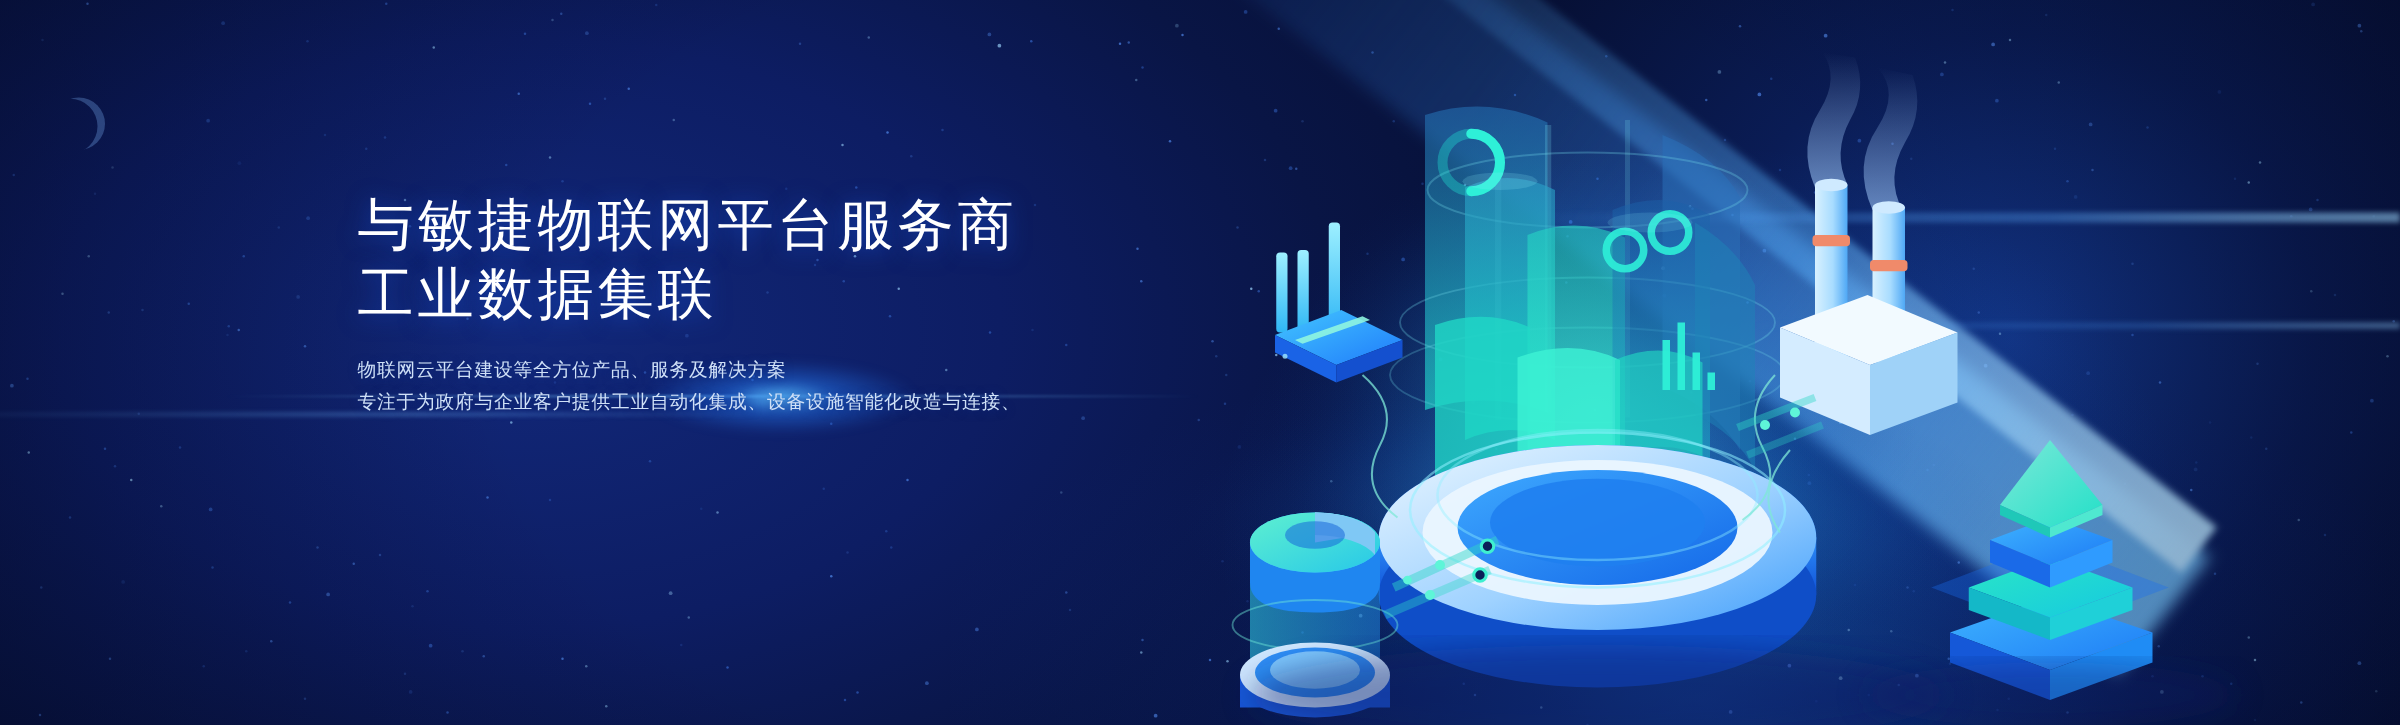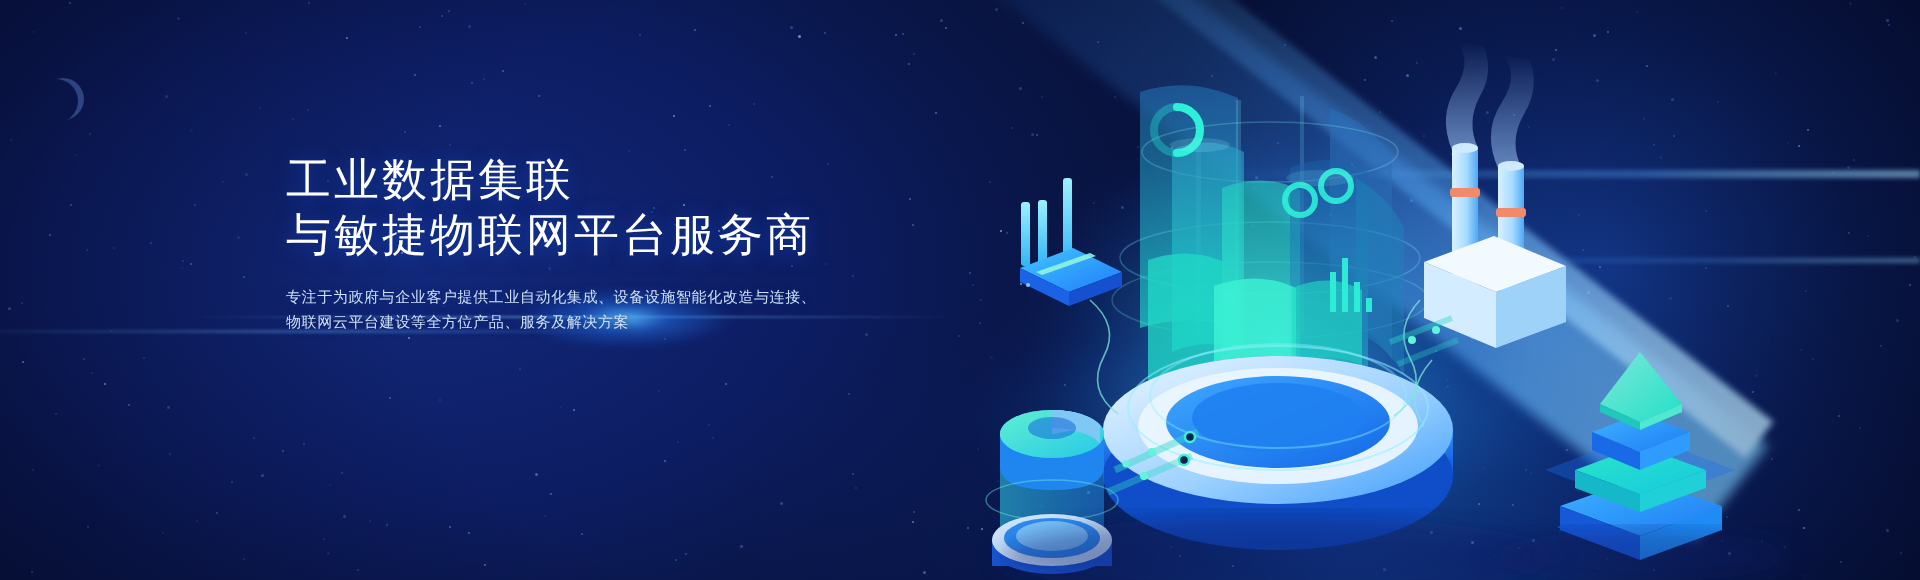--- a/index.html
+++ b/index.html
@@ -718,22 +718,22 @@
       <circle cx="1412" cy="340" r="4" fill="#5ef5d8"></circle>
       <circle cx="1436" cy="330" r="4" fill="#5ef5d8"></circle>
     </g>
 
     <ellipse cx="1278" cy="556" rx="280" ry="40" fill="#0a1f66" opacity=".45" filter="url(#blurMed)"></ellipse>
     <ellipse cx="1640" cy="556" rx="150" ry="26" fill="#0a1f66" opacity=".35" filter="url(#blurMed)"></ellipse>
   </svg>
   </div>
 
   <div class="copy">
+    <div class="headline">与敏捷物联网平台服务商</div>
     <div class="headline">工业数据集联</div>
-    <div class="headline">与敏捷物联网平台服务商</div>
     <div class="subcopy">
+      <div class="subline">物联网云平台建设等全方位产品、服务及解决方案</div>
       <div class="subline">专注于为政府与企业客户提供工业自动化集成、设备设施智能化改造与连接、</div>
-      <div class="subline">物联网云平台建设等全方位产品、服务及解决方案</div>
     </div>
   </div>
 
   <div class="vignette"></div>
 </div>
 
 </body></html>

